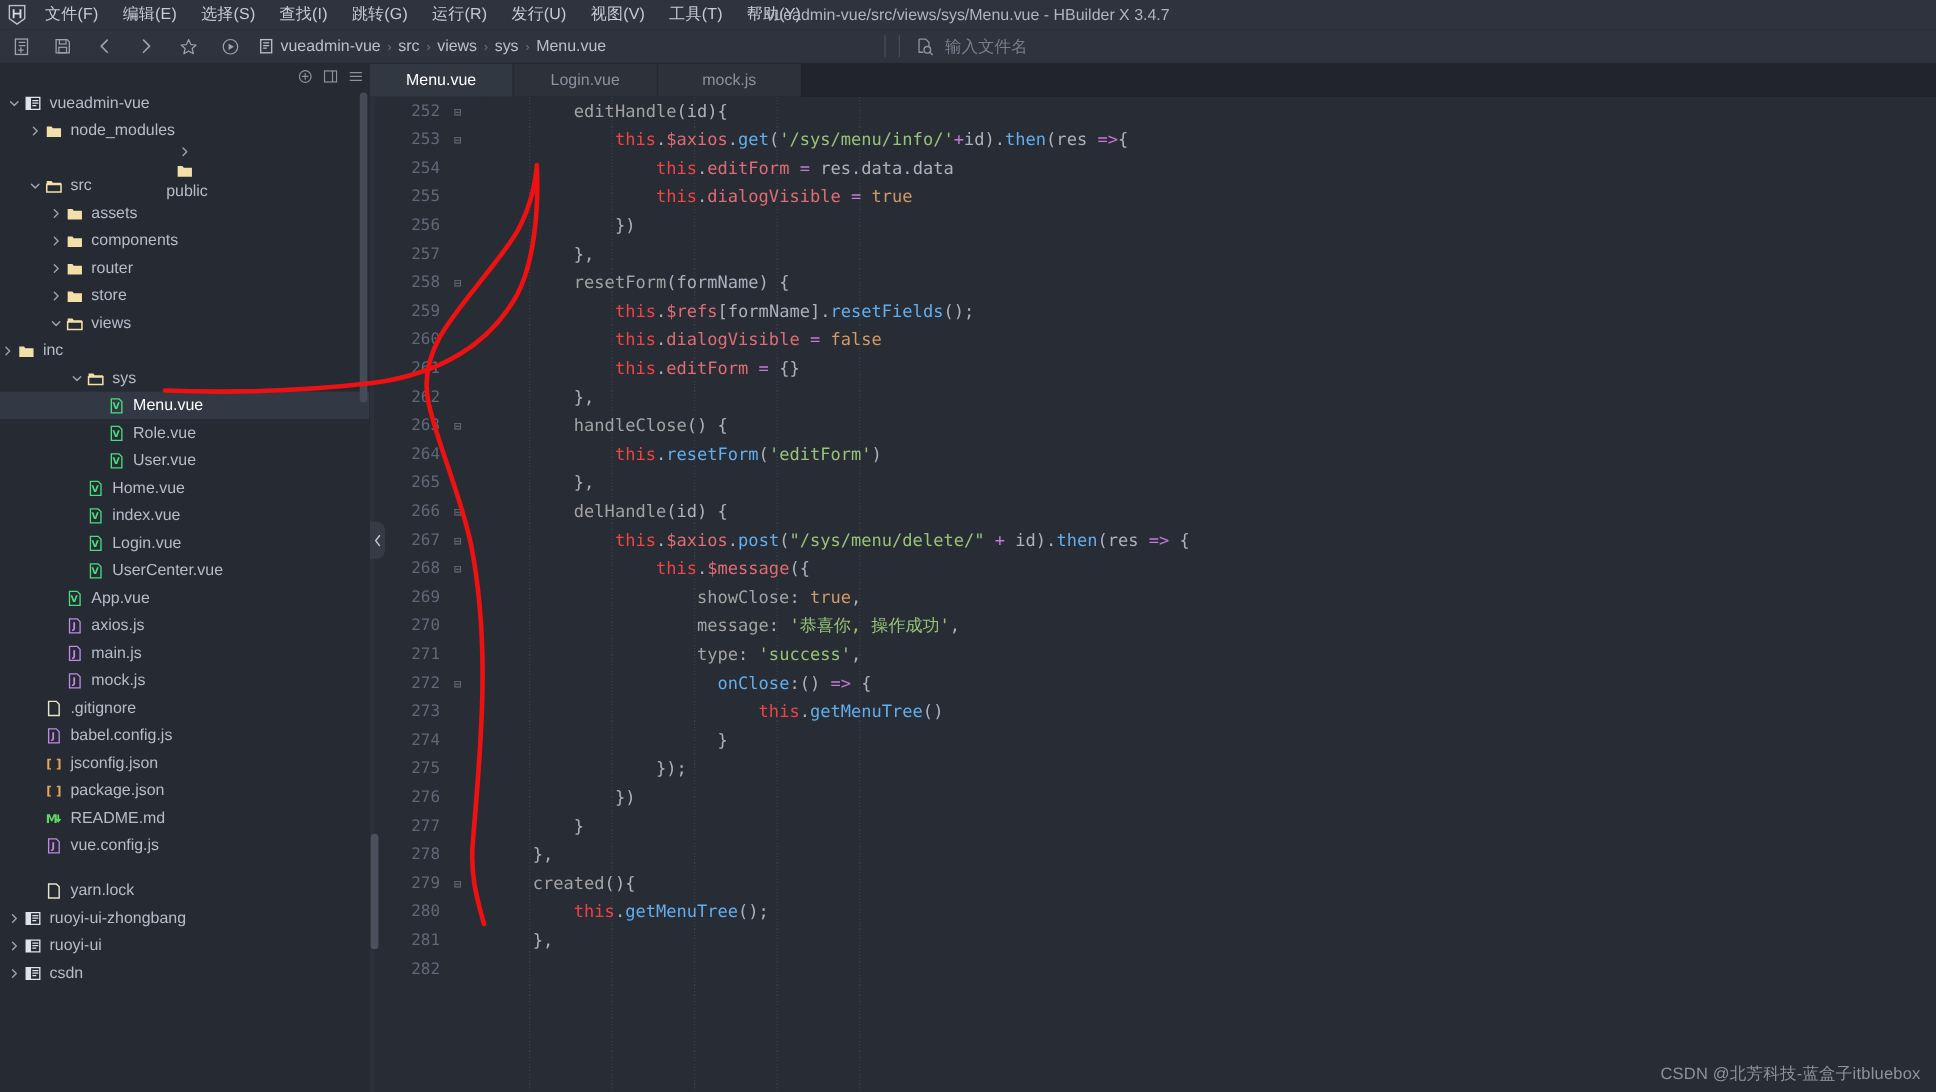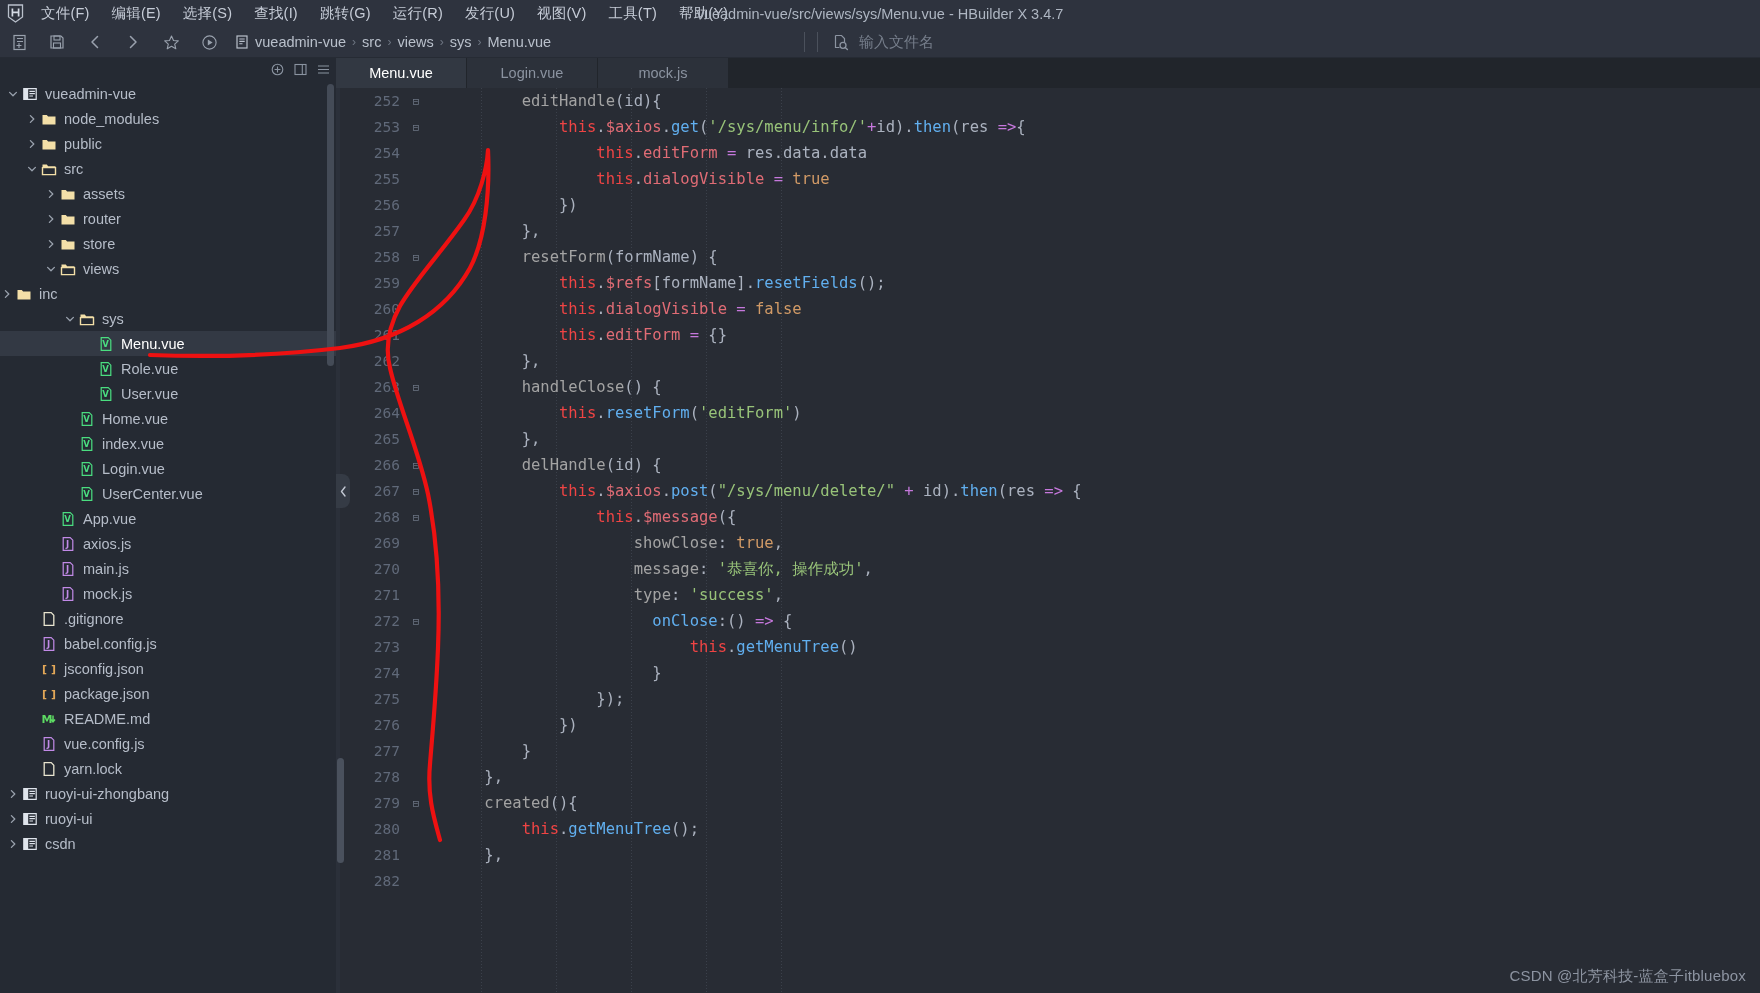--- a/index.html
+++ b/index.html
@@ -287,21 +287,21 @@
                 <path d="M3.4 1.6 L6.8 5 L3.4 8.4" fill="none" stroke="#9aa2ae" stroke-width="1.3" stroke-linecap="round" stroke-linejoin="round"></path>
               </svg>
             </span>
             <span class="ficon">
               <svg width="16" height="16" viewBox="0 0 16 16">
                 <path d="M1.5 4 h4.3 l1.3 1.6 h7.4 v8 h-13 z" fill="#f3dfa8"></path>
               </svg>
             </span>
             <span class="label">node_modules</span>
           </div>
-          <div class="row" style="padding-left: 25px;">
+          <div class="row" style=" flex-direction: column;">
             <span class="arrow">
               <svg width="10" height="10" viewBox="0 0 10 10">
                 <path d="M3.4 1.6 L6.8 5 L3.4 8.4" fill="none" stroke="#9aa2ae" stroke-width="1.3" stroke-linecap="round" stroke-linejoin="round"></path>
               </svg>
             </span>
             <span class="ficon">
               <svg width="16" height="16" viewBox="0 0 16 16">
                 <path d="M1.5 4 h4.3 l1.3 1.6 h7.4 v8 h-13 z" fill="#f3dfa8"></path>
               </svg>
             </span>
@@ -338,20 +338,33 @@
             <span class="arrow">
               <svg width="10" height="10" viewBox="0 0 10 10">
                 <path d="M3.4 1.6 L6.8 5 L3.4 8.4" fill="none" stroke="#9aa2ae" stroke-width="1.3" stroke-linecap="round" stroke-linejoin="round"></path>
               </svg>
             </span>
             <span class="ficon">
               <svg width="16" height="16" viewBox="0 0 16 16">
                 <path d="M1.5 4 h4.3 l1.3 1.6 h7.4 v8 h-13 z" fill="#f3dfa8"></path>
               </svg>
             </span>
+            <span class="label">components</span>
+          </div>
+          <div class="row" style="padding-left: 44px;">
+            <span class="arrow">
+              <svg width="10" height="10" viewBox="0 0 10 10">
+                <path d="M3.4 1.6 L6.8 5 L3.4 8.4" fill="none" stroke="#9aa2ae" stroke-width="1.3" stroke-linecap="round" stroke-linejoin="round"></path>
+              </svg>
+            </span>
+            <span class="ficon">
+              <svg width="16" height="16" viewBox="0 0 16 16">
+                <path d="M1.5 4 h4.3 l1.3 1.6 h7.4 v8 h-13 z" fill="#f3dfa8"></path>
+              </svg>
+            </span>
             <span class="label">router</span>
           </div>
           <div class="row" style="padding-left: 44px;">
             <span class="arrow">
               <svg width="10" height="10" viewBox="0 0 10 10">
                 <path d="M3.4 1.6 L6.8 5 L3.4 8.4" fill="none" stroke="#9aa2ae" stroke-width="1.3" stroke-linecap="round" stroke-linejoin="round"></path>
               </svg>
             </span>
             <span class="ficon">
               <svg width="16" height="16" viewBox="0 0 16 16">
@@ -561,21 +574,21 @@
           <div class="row" style="padding-left: 25px;">
             <span class="arrow"></span>
             <span class="ficon">
               <svg width="16" height="16" viewBox="0 0 16 16">
                 <path d="M3.2 1.6 h7 l2.6 2.6 v10.2 h-9.6 z" fill="none" stroke="#c28ae8" stroke-width="1.2"></path>
                 <text x="7.5" y="11" fill="#c28ae8" font-size="8.5" font-family="DejaVu Sans, sans-serif" font-weight="bold" text-anchor="middle">J</text>
               </svg>
             </span>
             <span class="label">vue.config.js</span>
           </div>
-          <div class="row" style="padding-left: 25px;">
+          <div class="row" style="padding-left: 25px; margin-top: 16px;">
             <span class="arrow"></span>
             <span class="ficon">
               <svg width="16" height="16" viewBox="0 0 16 16">
                 <path d="M3.2 1.6 h7 l2.6 2.6 v10.2 h-9.6 z" fill="none" stroke="#e8e4cf" stroke-width="1.3"></path>
               </svg>
             </span>
             <span class="label">yarn.lock</span>
           </div>
           <div class="row" style="padding-left: 6px;">
             <span class="arrow">

